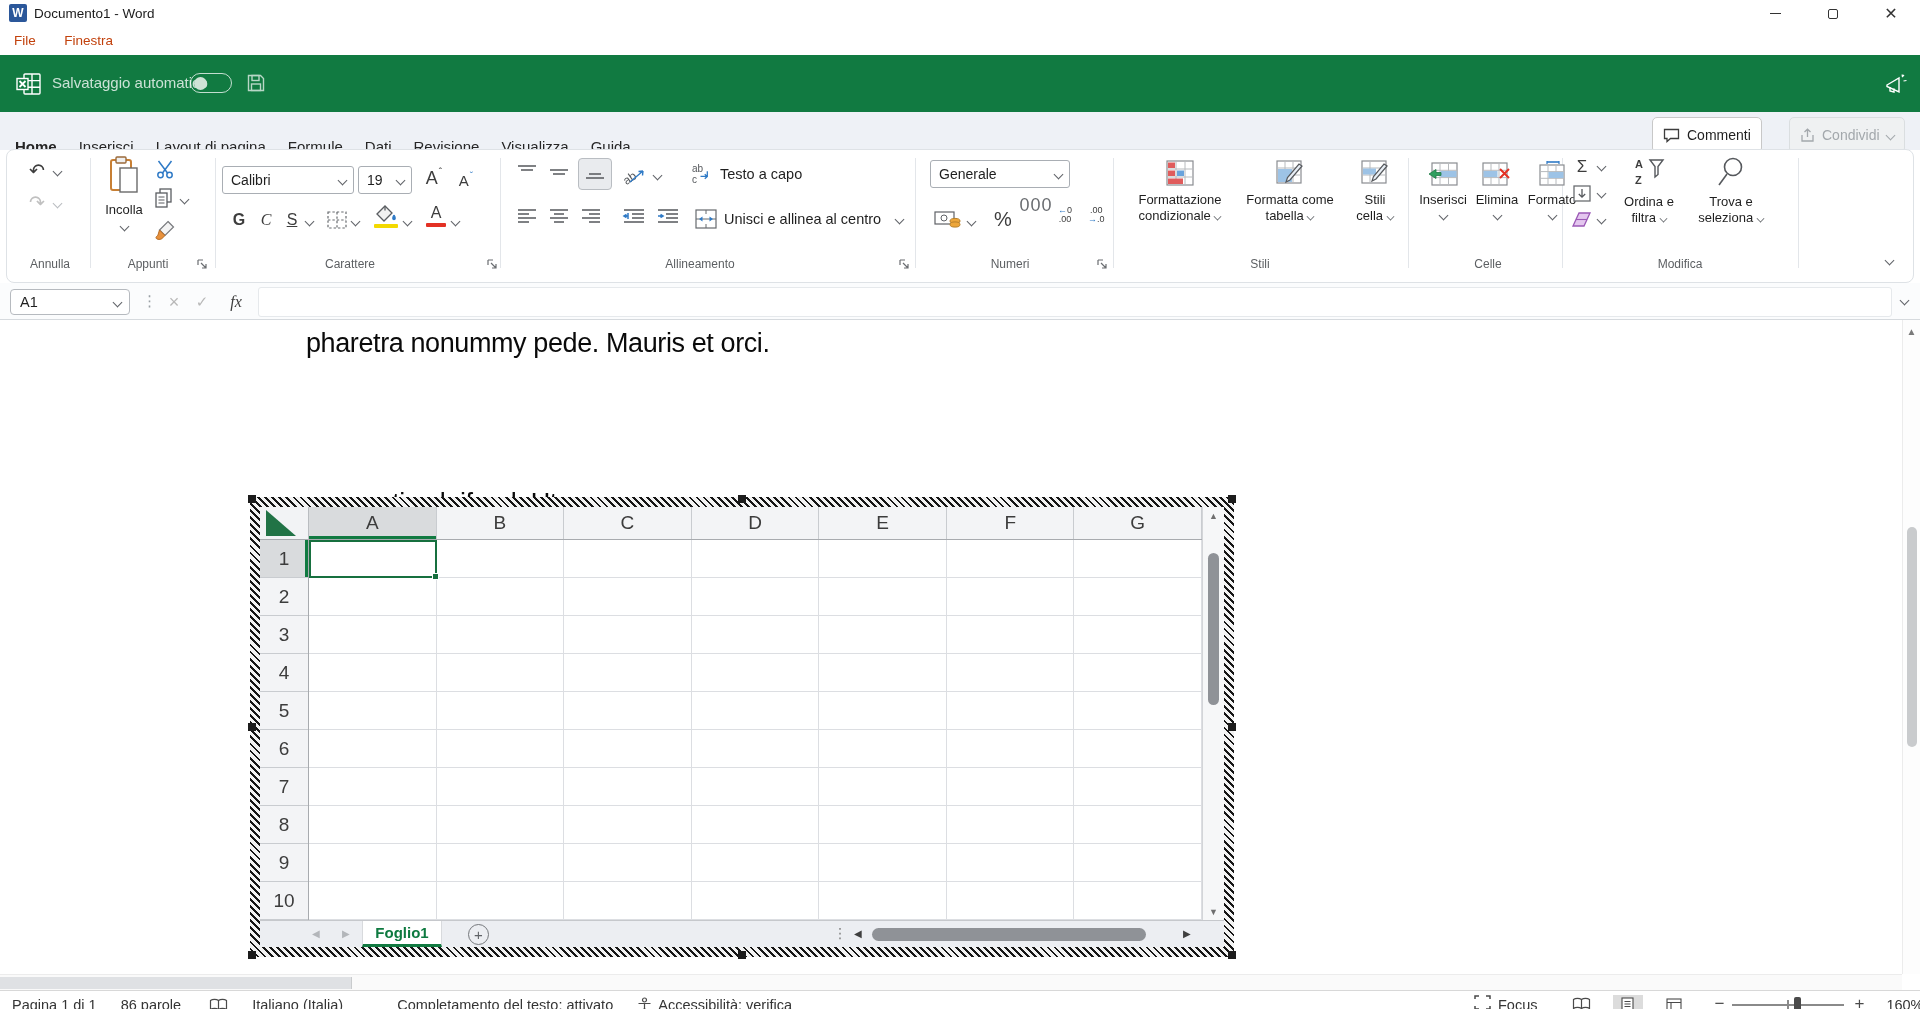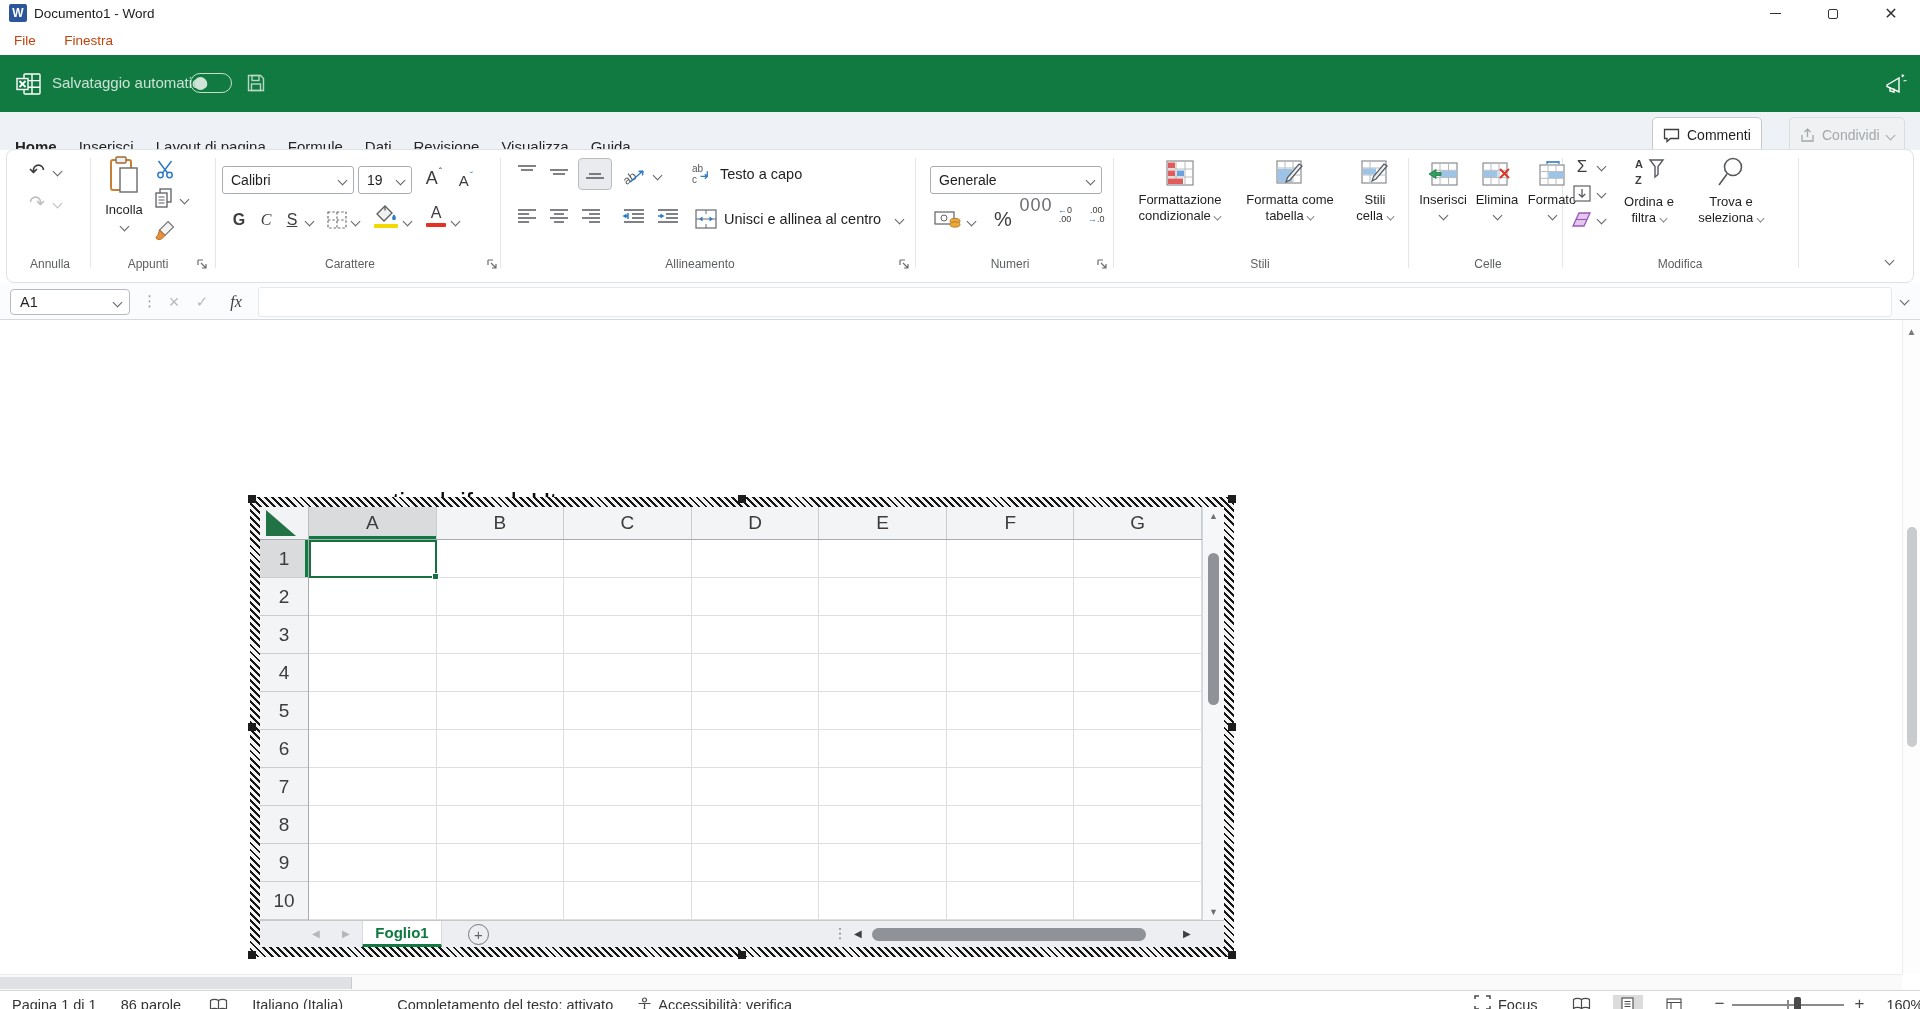--- a/index.html
+++ b/index.html
@@ -352,21 +352,21 @@
   </div>
   <div class="abs" style="left:724px;top:211px;font-size:14.5px;color:#1f1f1f">Unisci e allinea al centro</div>
   <i class="chev abs" style="left:896px;top:216px"></i>
   <div class="abs glabel" style="left:630px;width:140px">Allineamento</div>
   <div class="abs" style="left:898px;top:258px">
     <svg width="12" height="12" viewBox="0 0 12 12" fill="none" stroke="#6a6d71" stroke-width="1.2">
         <path d="M2 2 H7 M2 2 V7 M5 5 L10 10 M10 6 V10 H6"></path>
       </svg>
   </div>
 
-  <div class="abs combo" style="left:930px;top:166px;width:172px;height:28px">
+  <div class="abs combo" style="left:930px;top:160px;width:140px;height:28px">
     <span class="txt">Generale</span>
     <i class="chev"></i>
   </div>
   <div class="abs" style="left:934px;top:208px">
     <svg width="28" height="22" viewBox="0 0 28 22">
       <rect x="1" y="4" width="19" height="12" fill="#fff" stroke="#5f6267" stroke-width="1.2"></rect>
       <circle cx="10" cy="10" r="3" fill="none" stroke="#5f6267" stroke-width="1"></circle>
       <ellipse cx="21" cy="13" rx="5" ry="2.6" fill="#eda63a" stroke="#b8802a" stroke-width="1"></ellipse>
       <ellipse cx="21" cy="16.5" rx="5" ry="2.6" fill="#eda63a" stroke="#b8802a" stroke-width="1"></ellipse>
     </svg>
@@ -508,20 +508,21 @@
     <i class="chev" style="margin-right:8px"></i>
   </div>
   <div class="abs" style="left:142px;top:292px;color:#9aa0a6;font-size:15px">⋮</div>
   <div class="abs rbtn fgray" style="left:162px;top:289px;width:24px;height:26px;font-size:18px">×</div>
   <div class="abs rbtn fgray" style="left:190px;top:289px;width:24px;height:26px;font-size:15px">✓</div>
   <div class="abs rbtn" style="left:222px;top:289px;width:28px;height:26px;font-size:16px;font-style:italic;font-family:'Liberation Serif',serif">fx</div>
   <div class="abs finput"></div>
   <i class="chev abs" style="left:1901px;top:297px"></i>
 
   <div id="doc" class="abs" style="left:0;top:320px;width:1902px;height:654px;background:#fff;overflow:hidden">
+      <div class="docline" style="top: 8px;">pharetra nonummy pede. Mauris et orci.</div>
       <div class="docline" style="top: 168px;">venenatis eleifend. Ut nonummy.</div>
     </div>
 
   <div class="abs xlframe">
     <div class="handle" style="left:-2px;top:-2px"></div>
     <div class="handle" style="left:488px;top:-2px"></div>
     <div class="handle" style="left:978px;top:-2px"></div>
     <div class="handle" style="left:-2px;top:226px"></div>
     <div class="handle" style="left:978px;top:226px"></div>
     <div class="handle" style="left:-2px;top:454px"></div>

